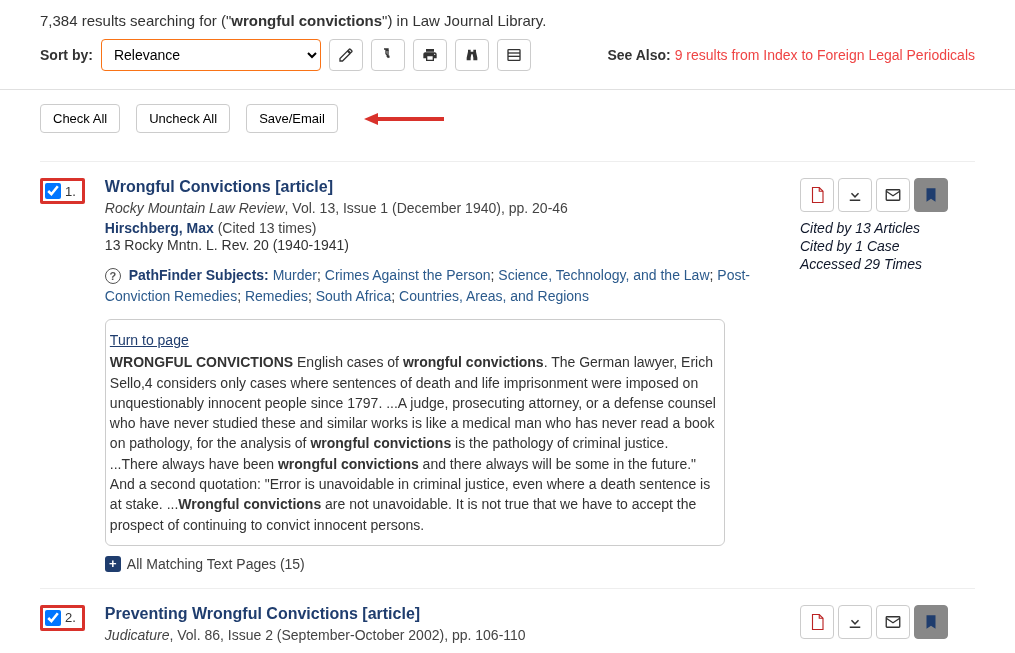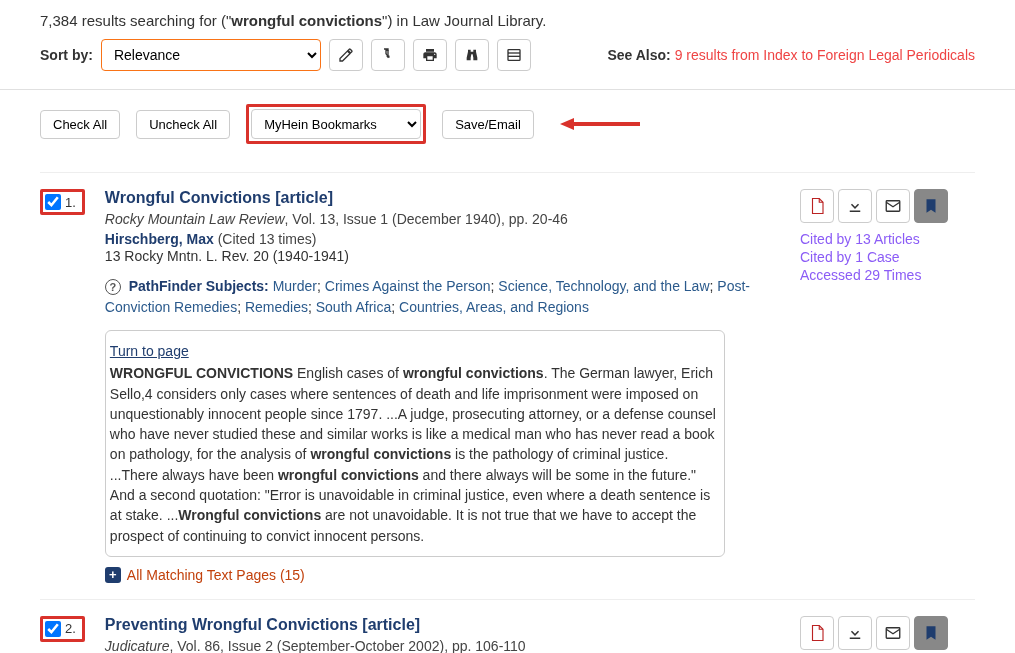--- a/index.html
+++ b/index.html
@@ -38,27 +38,27 @@
 .citation-line { margin-top: 1px; color: #333; }
 .subjects-line { margin-top: 12px; color: #333; line-height: 1.5; }
 .subjects-line .q-icon { display: inline-flex; width: 16px; height: 16px; border: 1.5px solid #555; border-radius: 50%; align-items: center; justify-content: center; font-size: 11px; font-weight: bold; color: #555; margin-right: 4px; vertical-align: middle; }
 .subjects-label { font-weight: bold; color: #1f3d6e; }
 .subject-link { color: #2b5a8c; text-decoration: none; }
 .snippet-box { border: 1px solid #ccc; border-radius: 6px; padding: 10px 4px; margin-top: 12px; max-width: 620px; line-height: 1.45; color: #333; }
 .turn-link { color: #1f3d6e; text-decoration: underline; font-weight: normal; display: inline-block; margin-bottom: 2px; }
 .snippet-box b { font-weight: bold; }
 .matching-pages { margin-top: 10px; display: flex; align-items: center; gap: 6px; }
 .plus-icon { width: 16px; height: 16px; background: #1f3d6e; color: #fff; border-radius: 3px; display: inline-flex; align-items: center; justify-content: center; font-size: 13px; font-weight: bold; }
-.matching-pages a { color: #c2410c; text-decoration: none; }
+.matching-pages a { color: #404040; text-decoration: none; }
 .side-col { width: 175px; text-align: left; }
 .icon-row { display: flex; gap: 4px; margin-bottom: 8px; }
 .side-icon-btn { width: 34px; height: 34px; border: 1px solid #ccc; border-radius: 4px; background: #fff; display: inline-flex; align-items: center; justify-content: center; cursor: pointer; }
 .side-icon-btn.bookmark { background: #888; border-color: #888; }
 .side-icon-btn svg { width: 18px; height: 18px; }
-.side-stats { color: #8b5cf6; font-size: 14px; }
+.side-stats { color: #0f172a; font-size: 14px; font-style: italic; }
 .side-stats div { margin-bottom: 2px; }
 </style>
 </head>
 <body>
 
 <div class="container">
 
   <div class="results-header">
     <span class="count">7,384</span>
     <span>results searching for ("</span><span class="query">wrongful convictions</span><span>") in Law Journal Library.</span>
@@ -104,25 +104,20 @@
       <span class="see-also-label">See Also:</span>
       <a href="#">9 results from Index to Foreign Legal Periodicals</a>
     </div>
   </div>
 
   <div class="divider"></div>
 
   <div class="action-row">
     <button class="action-btn">Check All</button>
     <button class="action-btn">Uncheck All</button>
-    <span class="bookmark-select-wrap">
-      <select class="bookmark-select">
-        <option>MyHein Bookmarks</option>
-      </select>
-    </span>
     <button class="action-btn">Save/Email</button>
     <span class="arrow-annot">
       <svg viewBox="0 0 80 18">
           <line x1="80" y1="9" x2="12" y2="9" stroke="#d9322b" stroke-width="4"></line>
           <polygon points="0,9 14,3 14,15" fill="#d9322b"></polygon>
         </svg>
     </span>
   </div>
 
   <div class="result">

